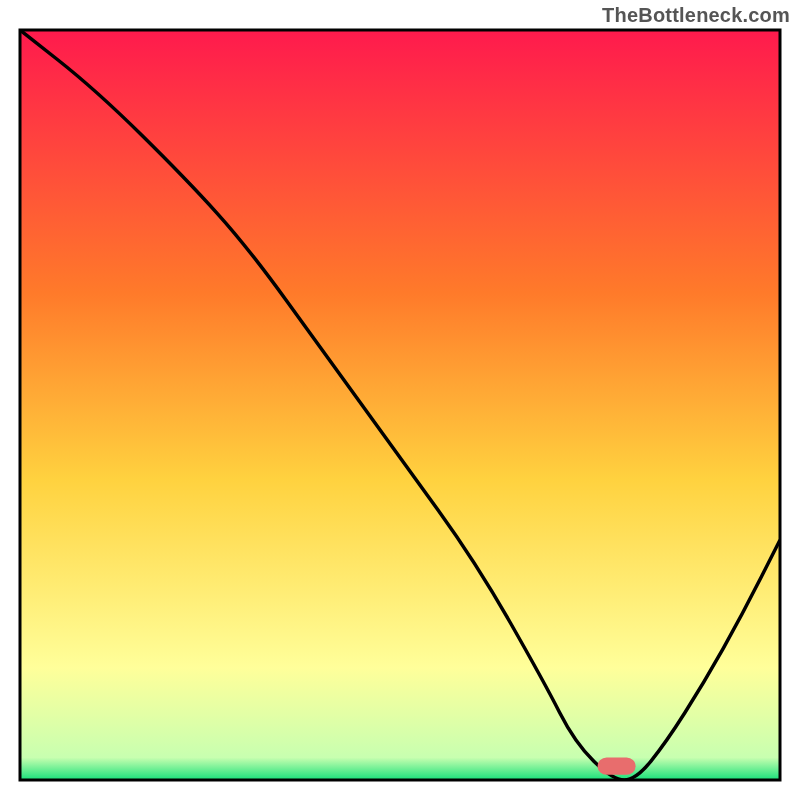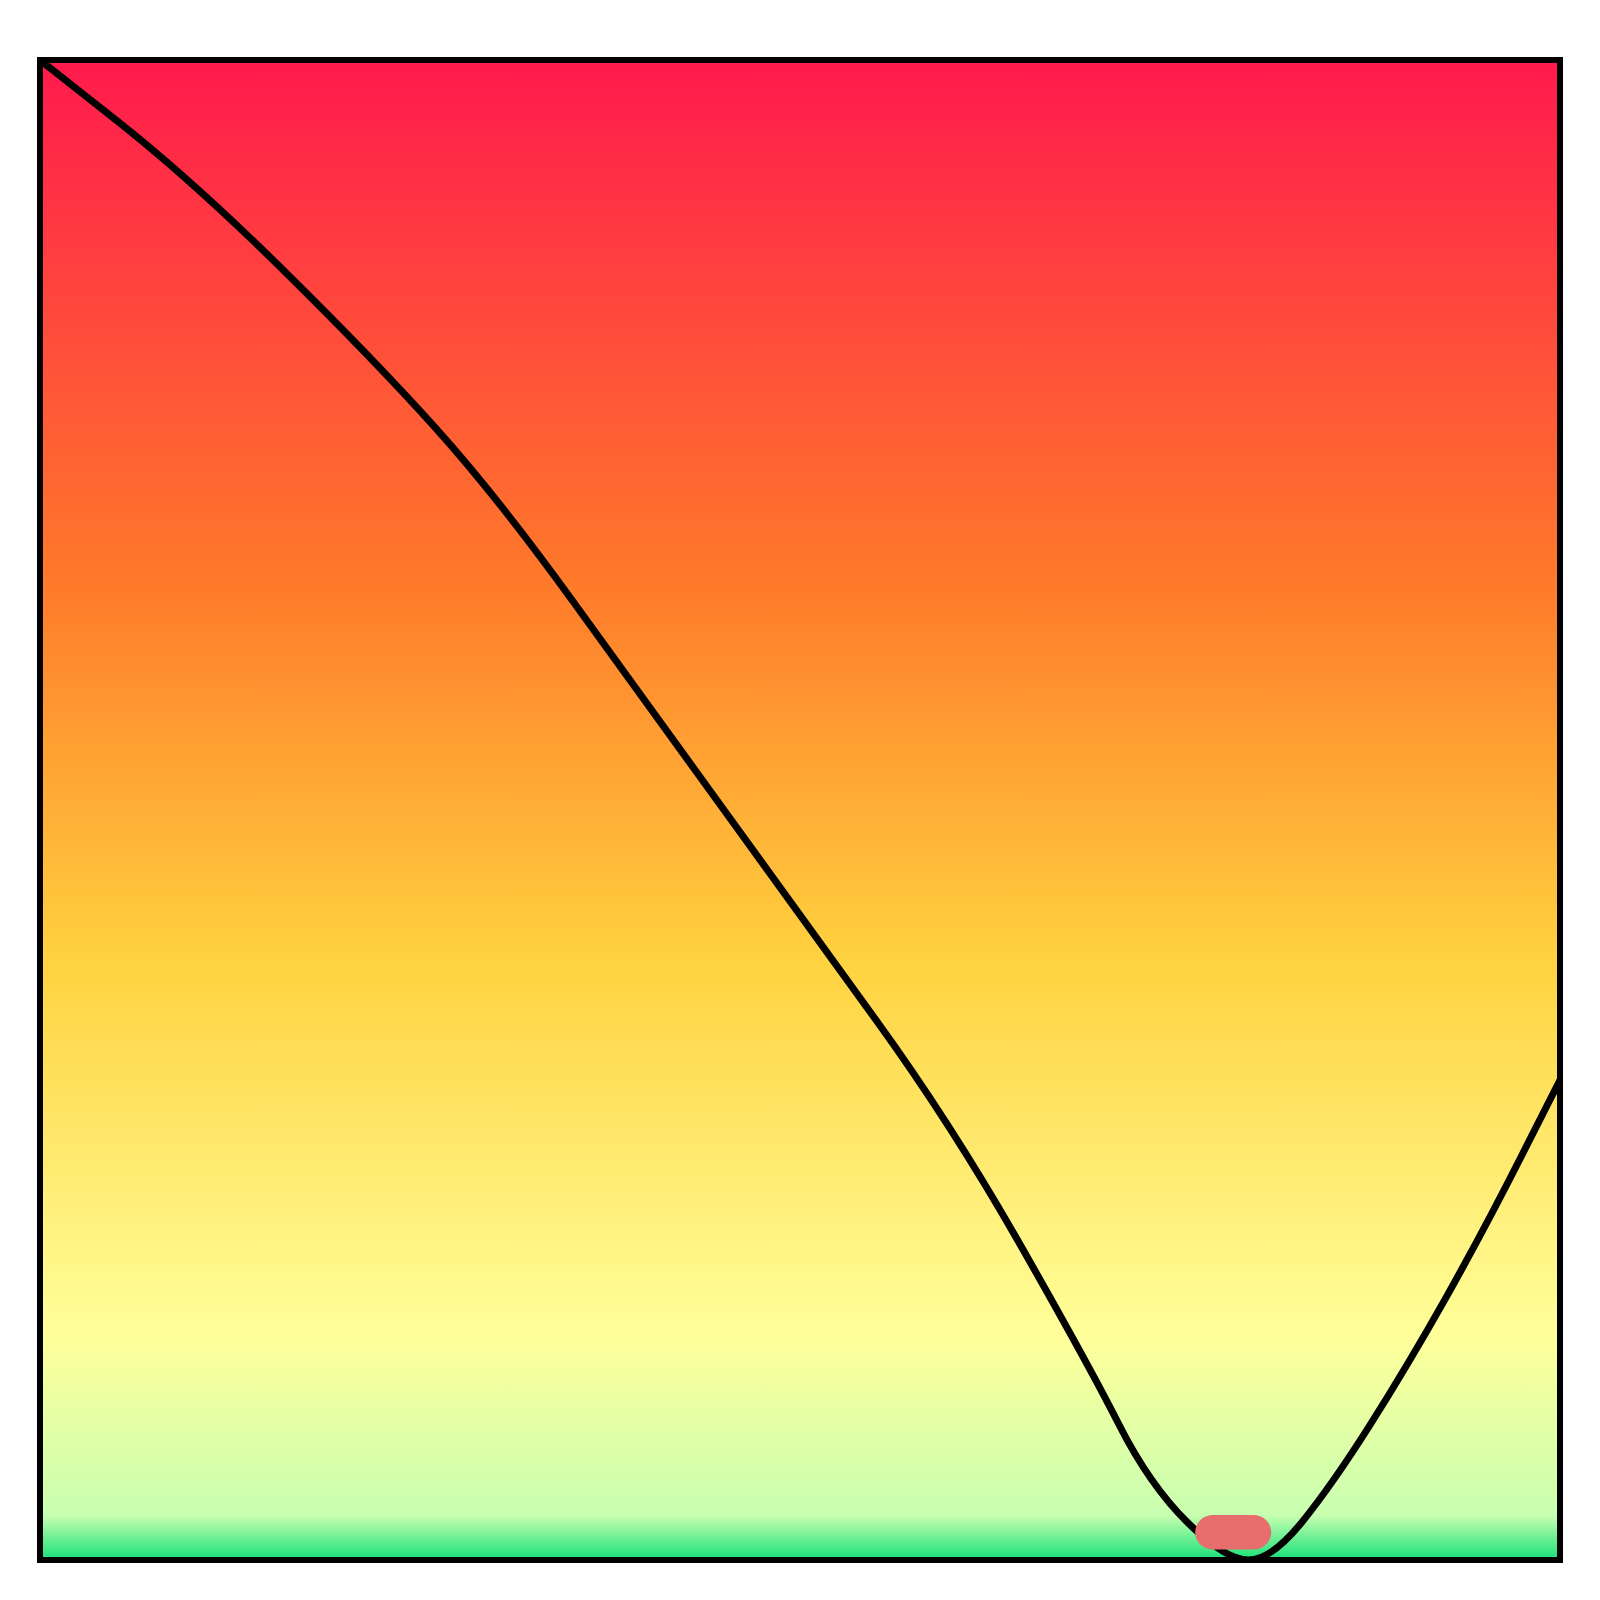--- a/index.html
+++ b/index.html
@@ -52,13 +52,14 @@
   <rect x="20" y="30" width="760" height="750" fill="none" stroke="#000000" stroke-width="3"></rect>
 
   <g clip-path="url(#plot-clip)">
 
     <path id="curve-path" fill="none" stroke="#000000" stroke-width="3.5" stroke-linejoin="round" d="M 20.0 30.0 Q 20.0 30.0 58.0 60.0 Q 96.0 90.0 141.6 135.0 Q 187.2 180.0 217.6 213.8 Q 248.0 247.5 286.0 300.0 Q 324.0 352.5 362.0 405.0 Q 400.0 457.5 438.0 510.0 Q 476.0 562.5 510.2 622.5 Q 544.4 682.5 559.6 712.5 Q 574.8 742.5 593.8 761.3 Q 612.8 780.0 624.2 780.0 Q 635.6 780.0 650.8 761.3 Q 666.0 742.5 685.0 712.5 Q 704.0 682.5 723.0 648.8 Q 742.0 615.0 761.0 577.5 T 780.0 540.0 "></path>
 
     <rect id="marker-rect" rx="9" ry="9" fill="#e86d6d" x="597.6" width="38.0" y="757.5" height="17.3"></rect>
   </g>
 </svg>
 
+<div class="watermark">TheBottleneck.com</div>
 </div>
 
 </body></html>

